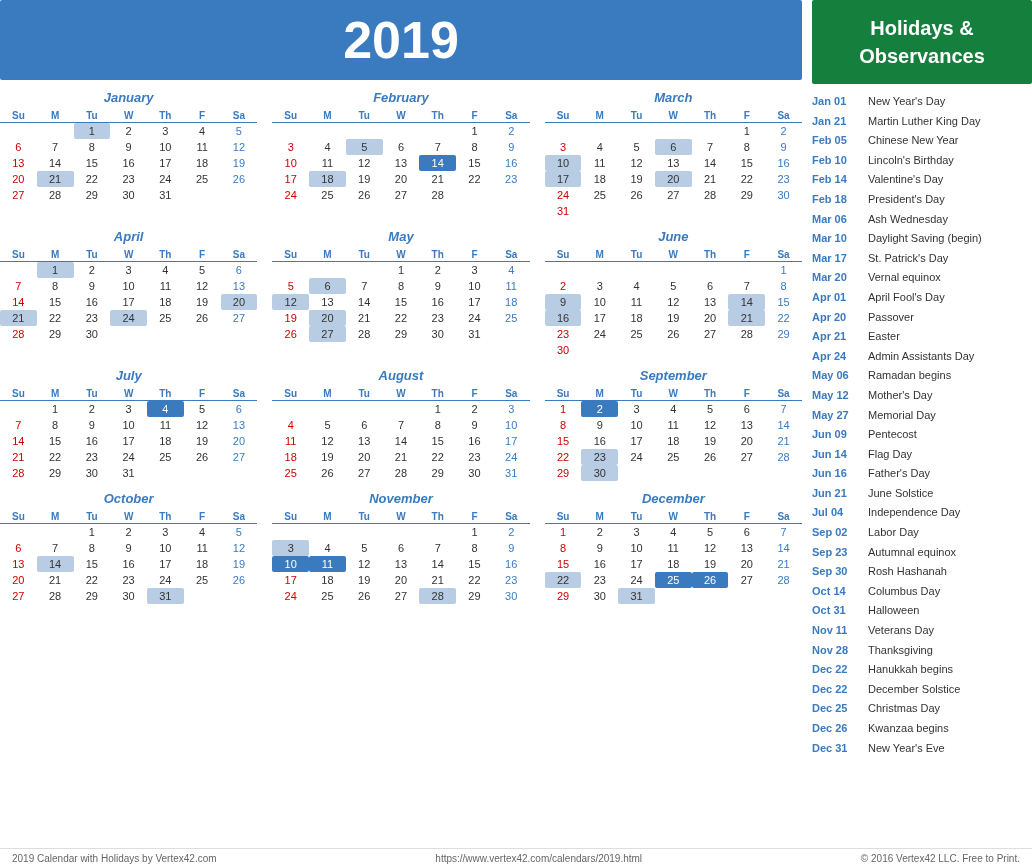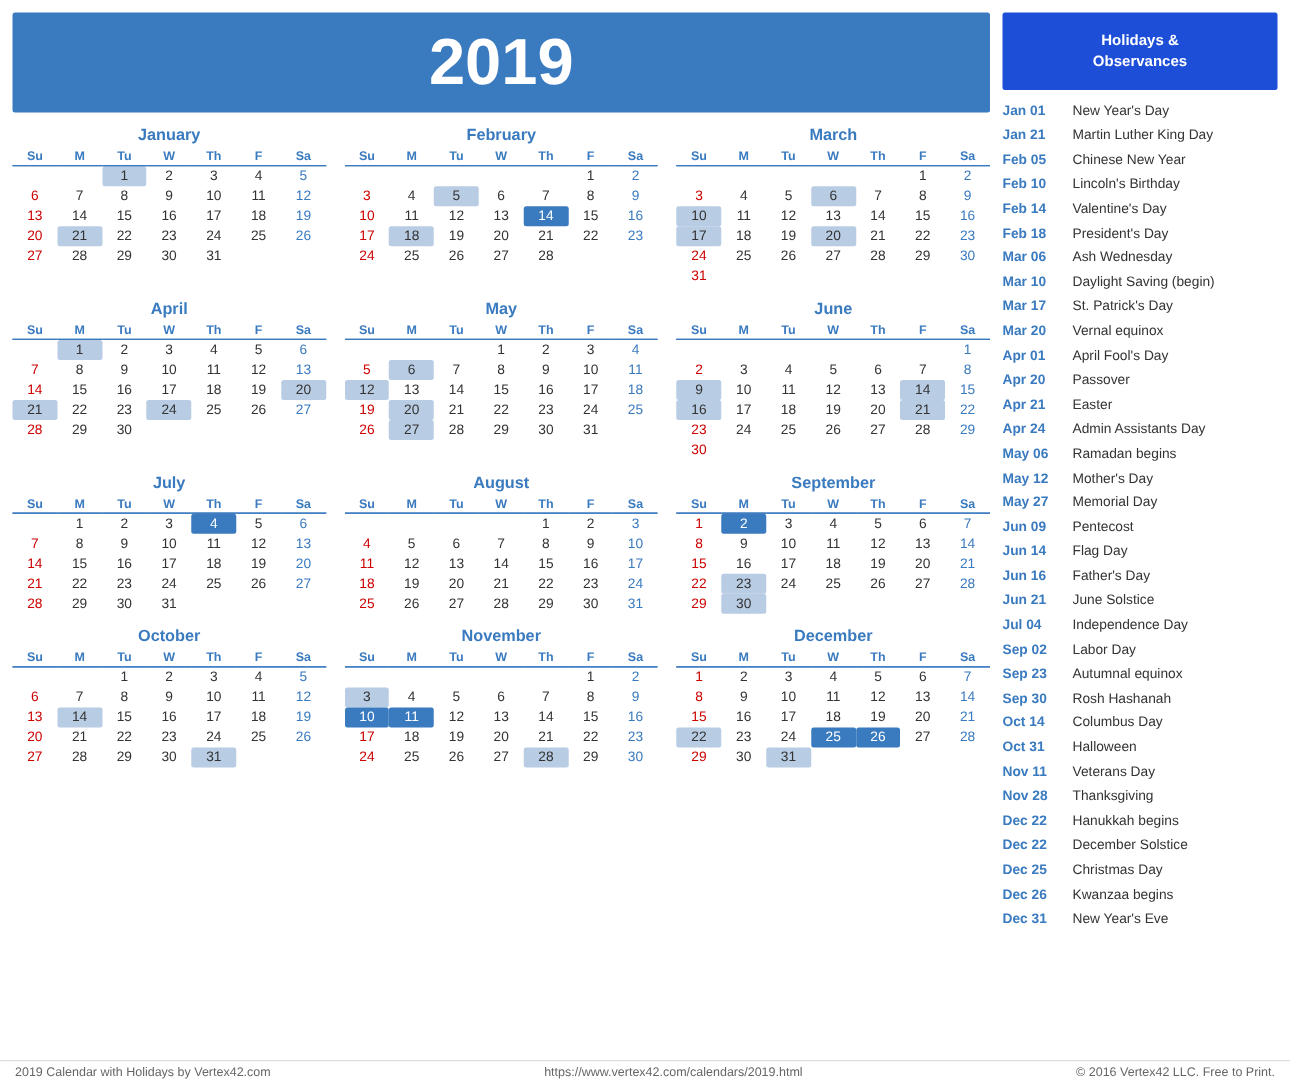--- a/index.html
+++ b/index.html
@@ -7,21 +7,20 @@
       font-family: Arial, sans-serif;
       background: #fff;
       width: 1032px;
       min-height: 868px;
       display: flex;
       flex-direction: column;
     }
     .main-wrapper {
       display: flex;
       flex: 1;
-      padding: 10px;
       gap: 10px;
     }
     
     .calendar-section {
       flex: 1;
       display: flex;
       flex-direction: column;
     }
     .year-header {
       background: #3a7abf;
@@ -40,20 +39,21 @@
     }
     .month-block {
       font-size: 11px;
     }
     .month-title {
       text-align: center;
       color: #3a7abf;
       font-weight: bold;
       font-size: 13px;
       margin-bottom: 4px;
+      font-style: italic;
     }
     .cal-table {
       width: 100%;
       border-collapse: collapse;
     }
     .cal-table th {
       text-align: center;
       color: #3a7abf;
       font-weight: bold;
       font-size: 10px;
@@ -78,24 +78,24 @@
       color: white;
       border-radius: 2px;
     }
     
     .sidebar {
       width: 220px;
       display: flex;
       flex-direction: column;
     }
     .sidebar-header {
-      background: #1d4ed8;
+      background: #15803d;
       color: white;
       text-align: center;
-      font-size: 12px;
+      font-size: 20px;
       font-weight: bold;
       padding: 14px 8px;
       border-radius: 2px;
       line-height: 1.4;
       margin-bottom: 8px;
     }
     .holiday-list {
       font-size: 11px;
       line-height: 1.6;
     }

